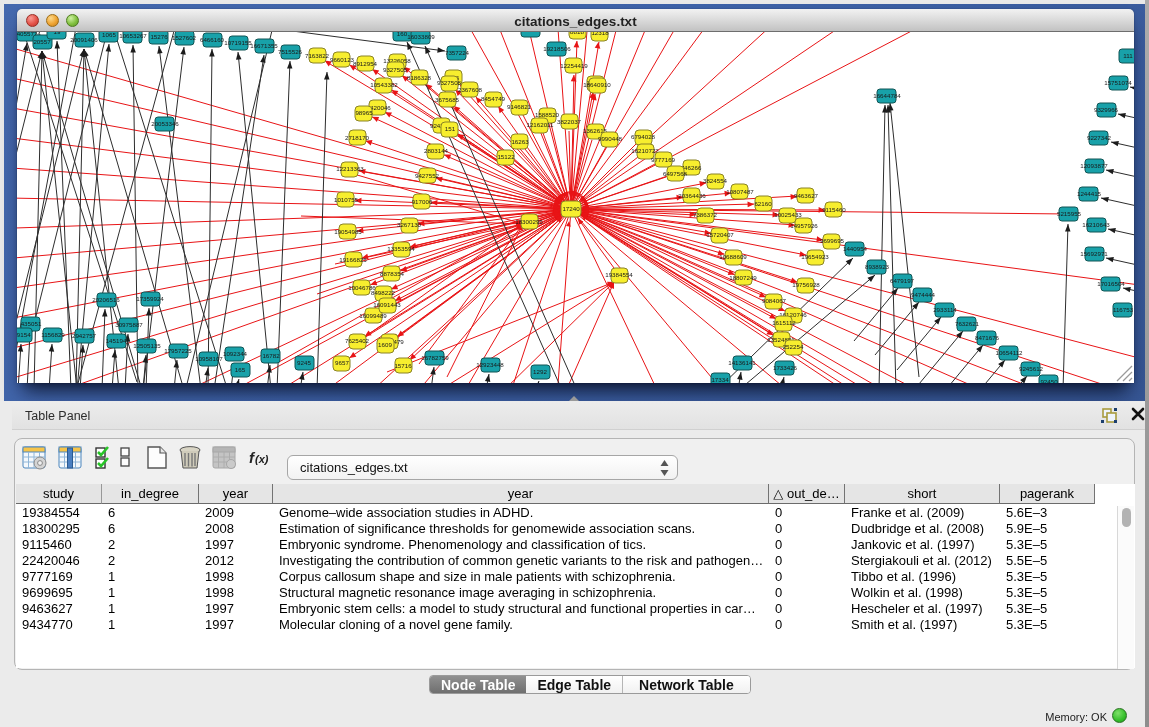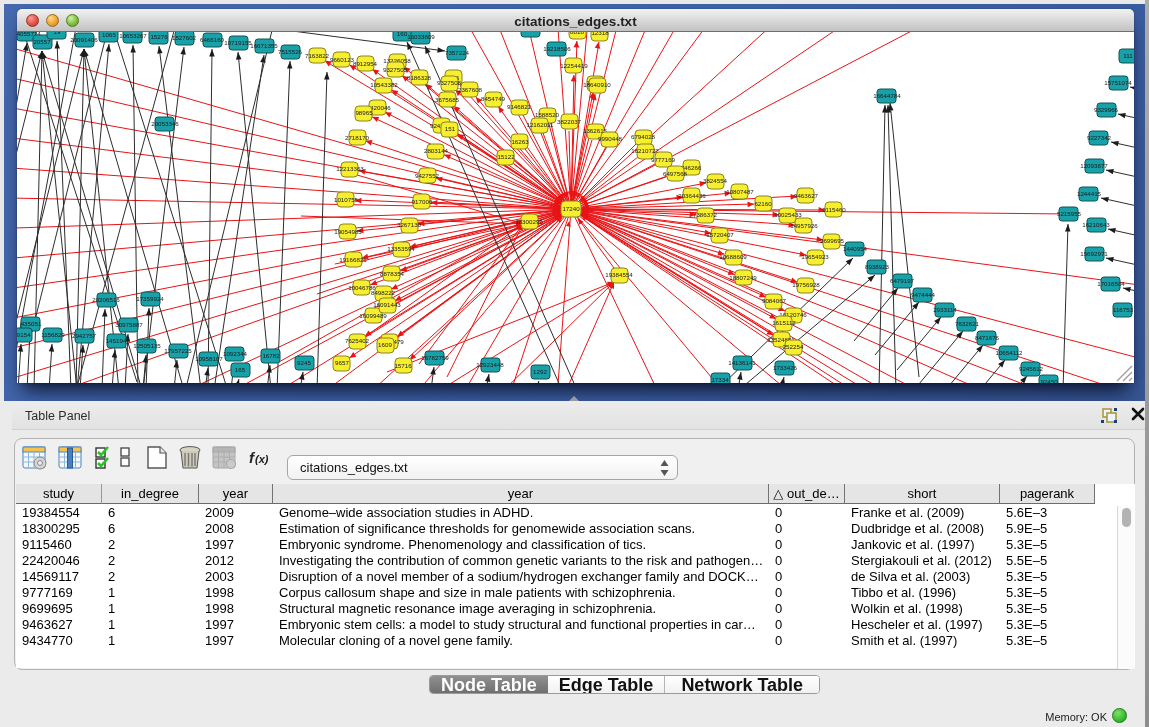--- a/index.html
+++ b/index.html
@@ -28,21 +28,21 @@
   background:linear-gradient(#ffffff,#f2f2f2); border:1px solid #a6a6a6; border-radius:6px;
   font-size:13px; color:#111; line-height:23px; padding-left:12px; }
 .table { position:absolute; left:1px; top:45px; width:1119px; height:184px; overflow:hidden; background:#fff; }
 table { border-collapse:separate; border-spacing:0; table-layout:fixed; font-size:13px; color:#000; }
 th { background:#e5e5e5; font-weight:normal; font-size:13px; height:20px; box-sizing:border-box;
   border-right:1px solid #737373; border-bottom:1px solid #6b6b6b; text-align:center; padding:0; overflow:hidden; white-space:nowrap;}
 th.gray { background:#e4e4e4; border-right:1px solid #989898; }
 td { height:16px; box-sizing:border-box; padding:0 2px 0 6px; white-space:nowrap; overflow:hidden; font-size:13px; }
 .tabs { position:absolute; left:429px; top:274px; height:19px; display:flex;
   border:1px solid #9a9a9a; border-radius:4px; overflow:hidden; background:#fff; }
-.tab { font-size:18px; font-weight:bold; color:#111; line-height:18px; padding:0 11px; background:linear-gradient(#ffffff,#f1f1f1); }
+.tab { font-size:14px; font-weight:bold; color:#111; line-height:18px; padding:0 11px; background:linear-gradient(#ffffff,#f1f1f1); }
 .tab.sel { background:linear-gradient(#909090,#6f6f6f); color:#fff; }
 .tab.div { border-left:1px solid #b5b5b5; padding:0 16px; }
 .memory { position:absolute; right:38px; top:310px; font-size:11px; color:#222; }
 .memdot { position:absolute; right:18px; top:307px; width:15px; height:15px; border-radius:50%;
   background:radial-gradient(circle at 38% 32%,#7fe06a,#35bf2b 60%,#22951c); border:1px solid #27701f; }
 .rightstrip { position:absolute; left:1145px; top:0; width:4px; height:727px;
   background:linear-gradient(#ababab,#8d8d8d); }
 .scrollbar { position:absolute; left:1102px; top:67px; width:17px; height:163px; background:#fbfbfb; border-left:1px solid #d8d8d8; }
 .thumb { position:absolute; left:4px; top:2px; width:9px; height:19px; border-radius:5px; background:#b3b3b3; }
 .divider-caret { position:absolute; left:569px; top:396px; width:0; height:0;
@@ -912,29 +912,20 @@
             <tr>
               <td style="width:86px">22420046</td>
               <td style="width:97px">2</td>
               <td style="width:74px">2012</td>
               <td style="width:496px">Investigating the contribution of common genetic variants to the risk and pathogen…</td>
               <td style="width:76px">0</td>
               <td style="width:155px">Stergiakouli et al. (2012)</td>
               <td style="width:95px">5.5E–5</td>
             </tr>
             <tr>
-              <td style="width:86px">14569117</td>
-              <td style="width:97px">2</td>
-              <td style="width:74px">2003</td>
-              <td style="width:496px">Disruption of a novel member of a sodium/hydrogen exchanger family and DOCK…</td>
-              <td style="width:76px">0</td>
-              <td style="width:155px">de Silva et al. (2003)</td>
-              <td style="width:95px">5.3E–5</td>
-            </tr>
-            <tr>
               <td style="width:86px">9777169</td>
               <td style="width:97px">1</td>
               <td style="width:74px">1998</td>
               <td style="width:496px">Corpus callosum shape and size in male patients with schizophrenia.</td>
               <td style="width:76px">0</td>
               <td style="width:155px">Tibbo et al. (1996)</td>
               <td style="width:95px">5.3E–5</td>
             </tr>
             <tr>
               <td style="width:86px">9699695</td>

